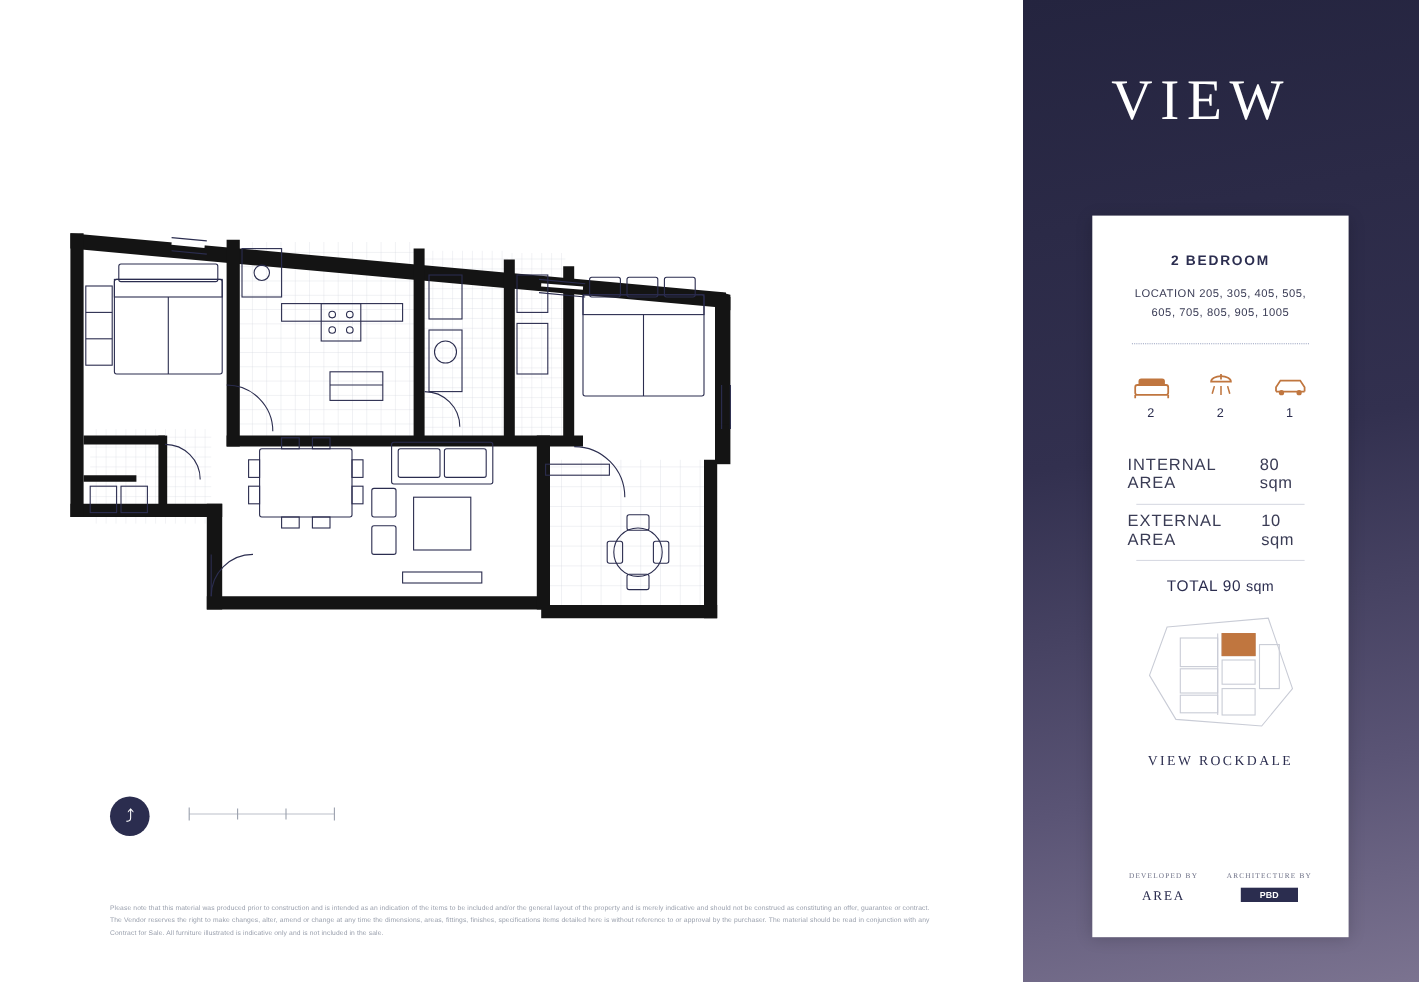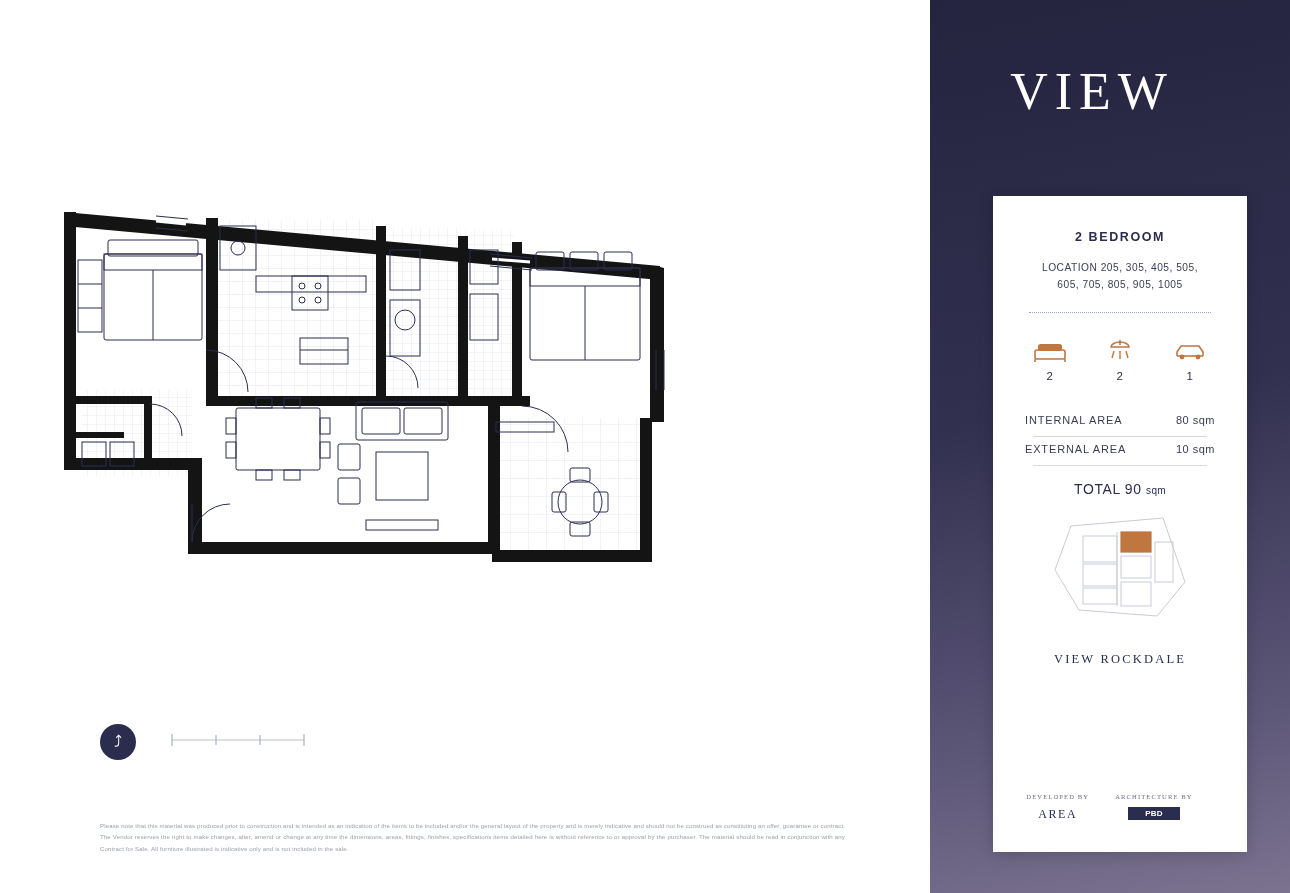--- a/index.html
+++ b/index.html
@@ -85,21 +85,21 @@
     font-family: "Liberation Serif", serif;
     font-size: 52px;
     letter-spacing: 7px;
     font-weight: 400;
   }
 
   #info-card {
     position: absolute;
     left: 63px;
     top: 196px;
-    width: 254px;
+    width: 233px;
     height: 656px;
     background: #ffffff;
     box-shadow: 0 2px 14px rgba(0,0,0,0.18);
   }
 
   .card-inner { padding: 0 22px; }
 
   #unit-type {
     margin-top: 34px;
     text-align: center;
@@ -137,21 +137,21 @@
     letter-spacing: 0.5px;
   }
 
   #area-table {
     margin-top: 26px;
     padding: 0 10px;
   }
   .area-row {
     display: flex;
     justify-content: space-between;
-    font-size: 11px;
+    font-size: 15px;
     letter-spacing: 0.85px;
     color: #3a3c55;
     padding: 6px 0;
   }
   .area-row .val { letter-spacing: 0.5px; }
   .hair-rule {
     border-top: 1px solid #d8dae3;
     margin: 4px 8px 0 8px;
   }
 
@@ -159,34 +159,34 @@
     margin-top: 14px;
     text-align: center;
     color: #2b2d4f;
   }
   #total-line .big {
     font-size: 14px;
     font-weight: normal;
     letter-spacing: 0.6px;
   }
   #total-line .small {
-    font-size: 10px;
+    font-size: 13px;
     letter-spacing: 0.3px;
   }
 
   #keyplan {
     margin-top: 14px;
     height: 112px;
     display: flex;
     align-items: center;
     justify-content: center;
   }
 
   #project-name {
-    margin-top: 28px;
+    margin-top: 16px;
     text-align: center;
     font-family: "Liberation Serif", serif;
     font-size: 12.5px;
     letter-spacing: 2.2px;
     color: #2b2d4f;
   }
   #project-address {
     margin-top: 12px;
     text-align: center;
     font-size: 9.2px;

